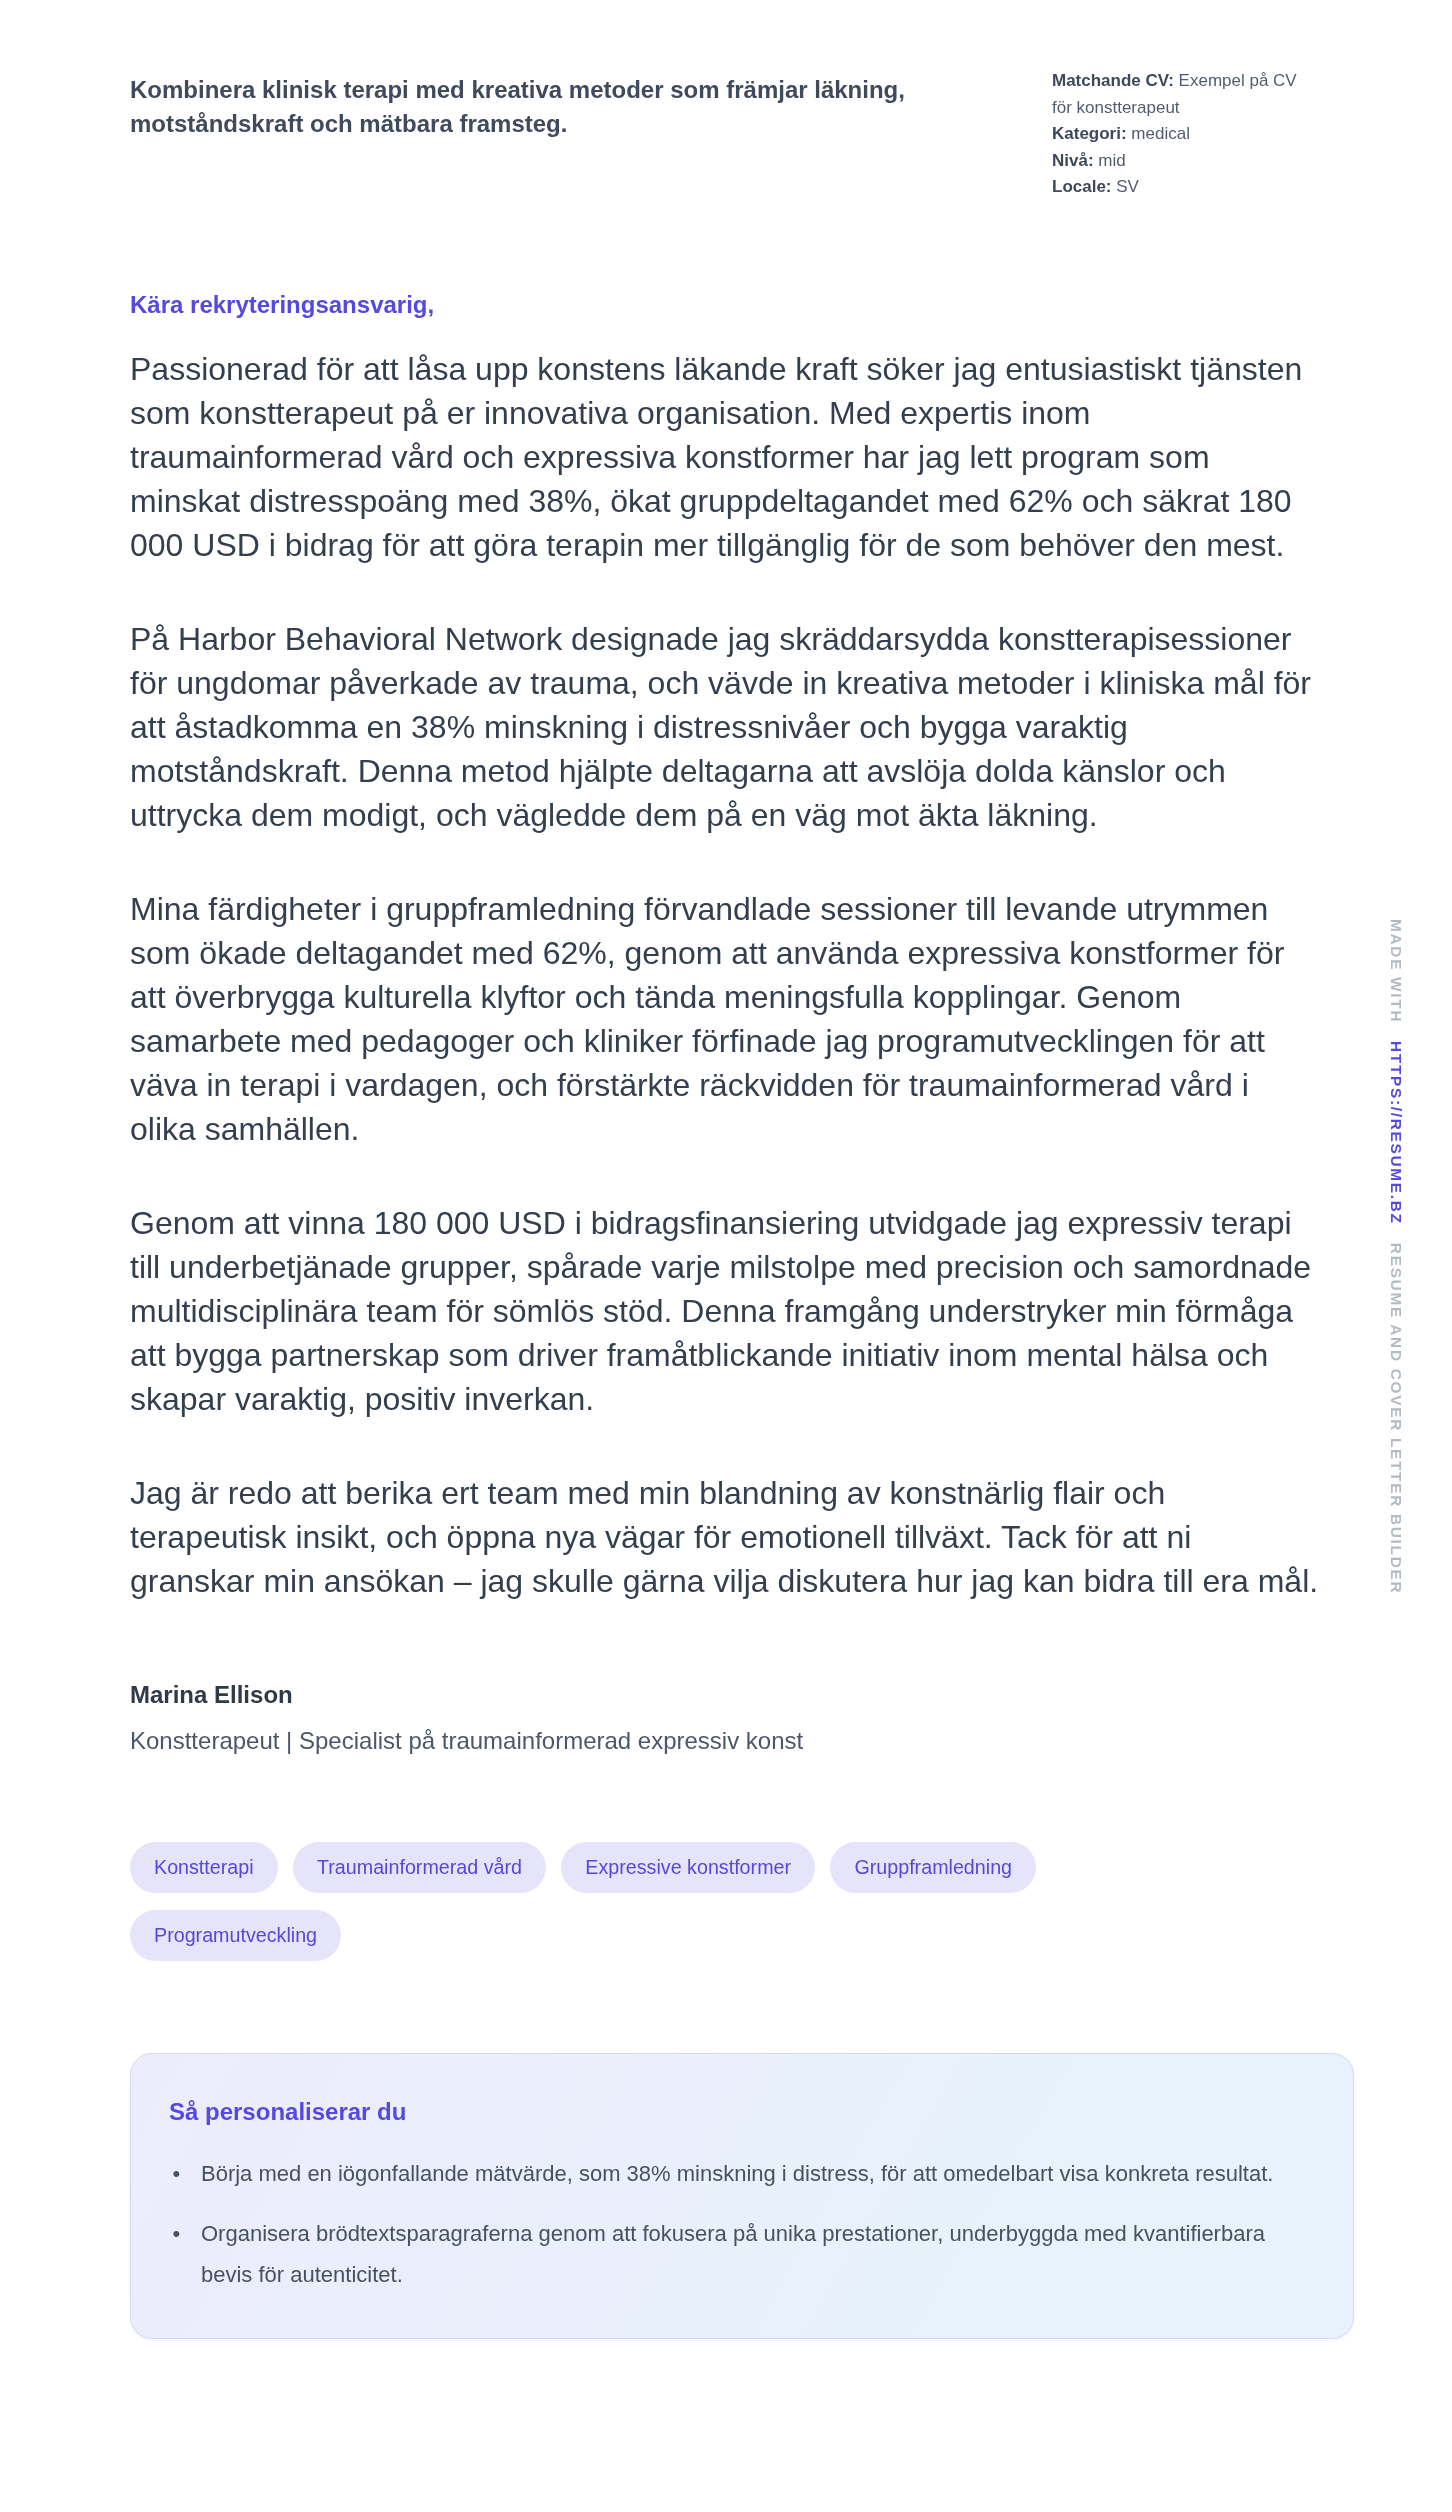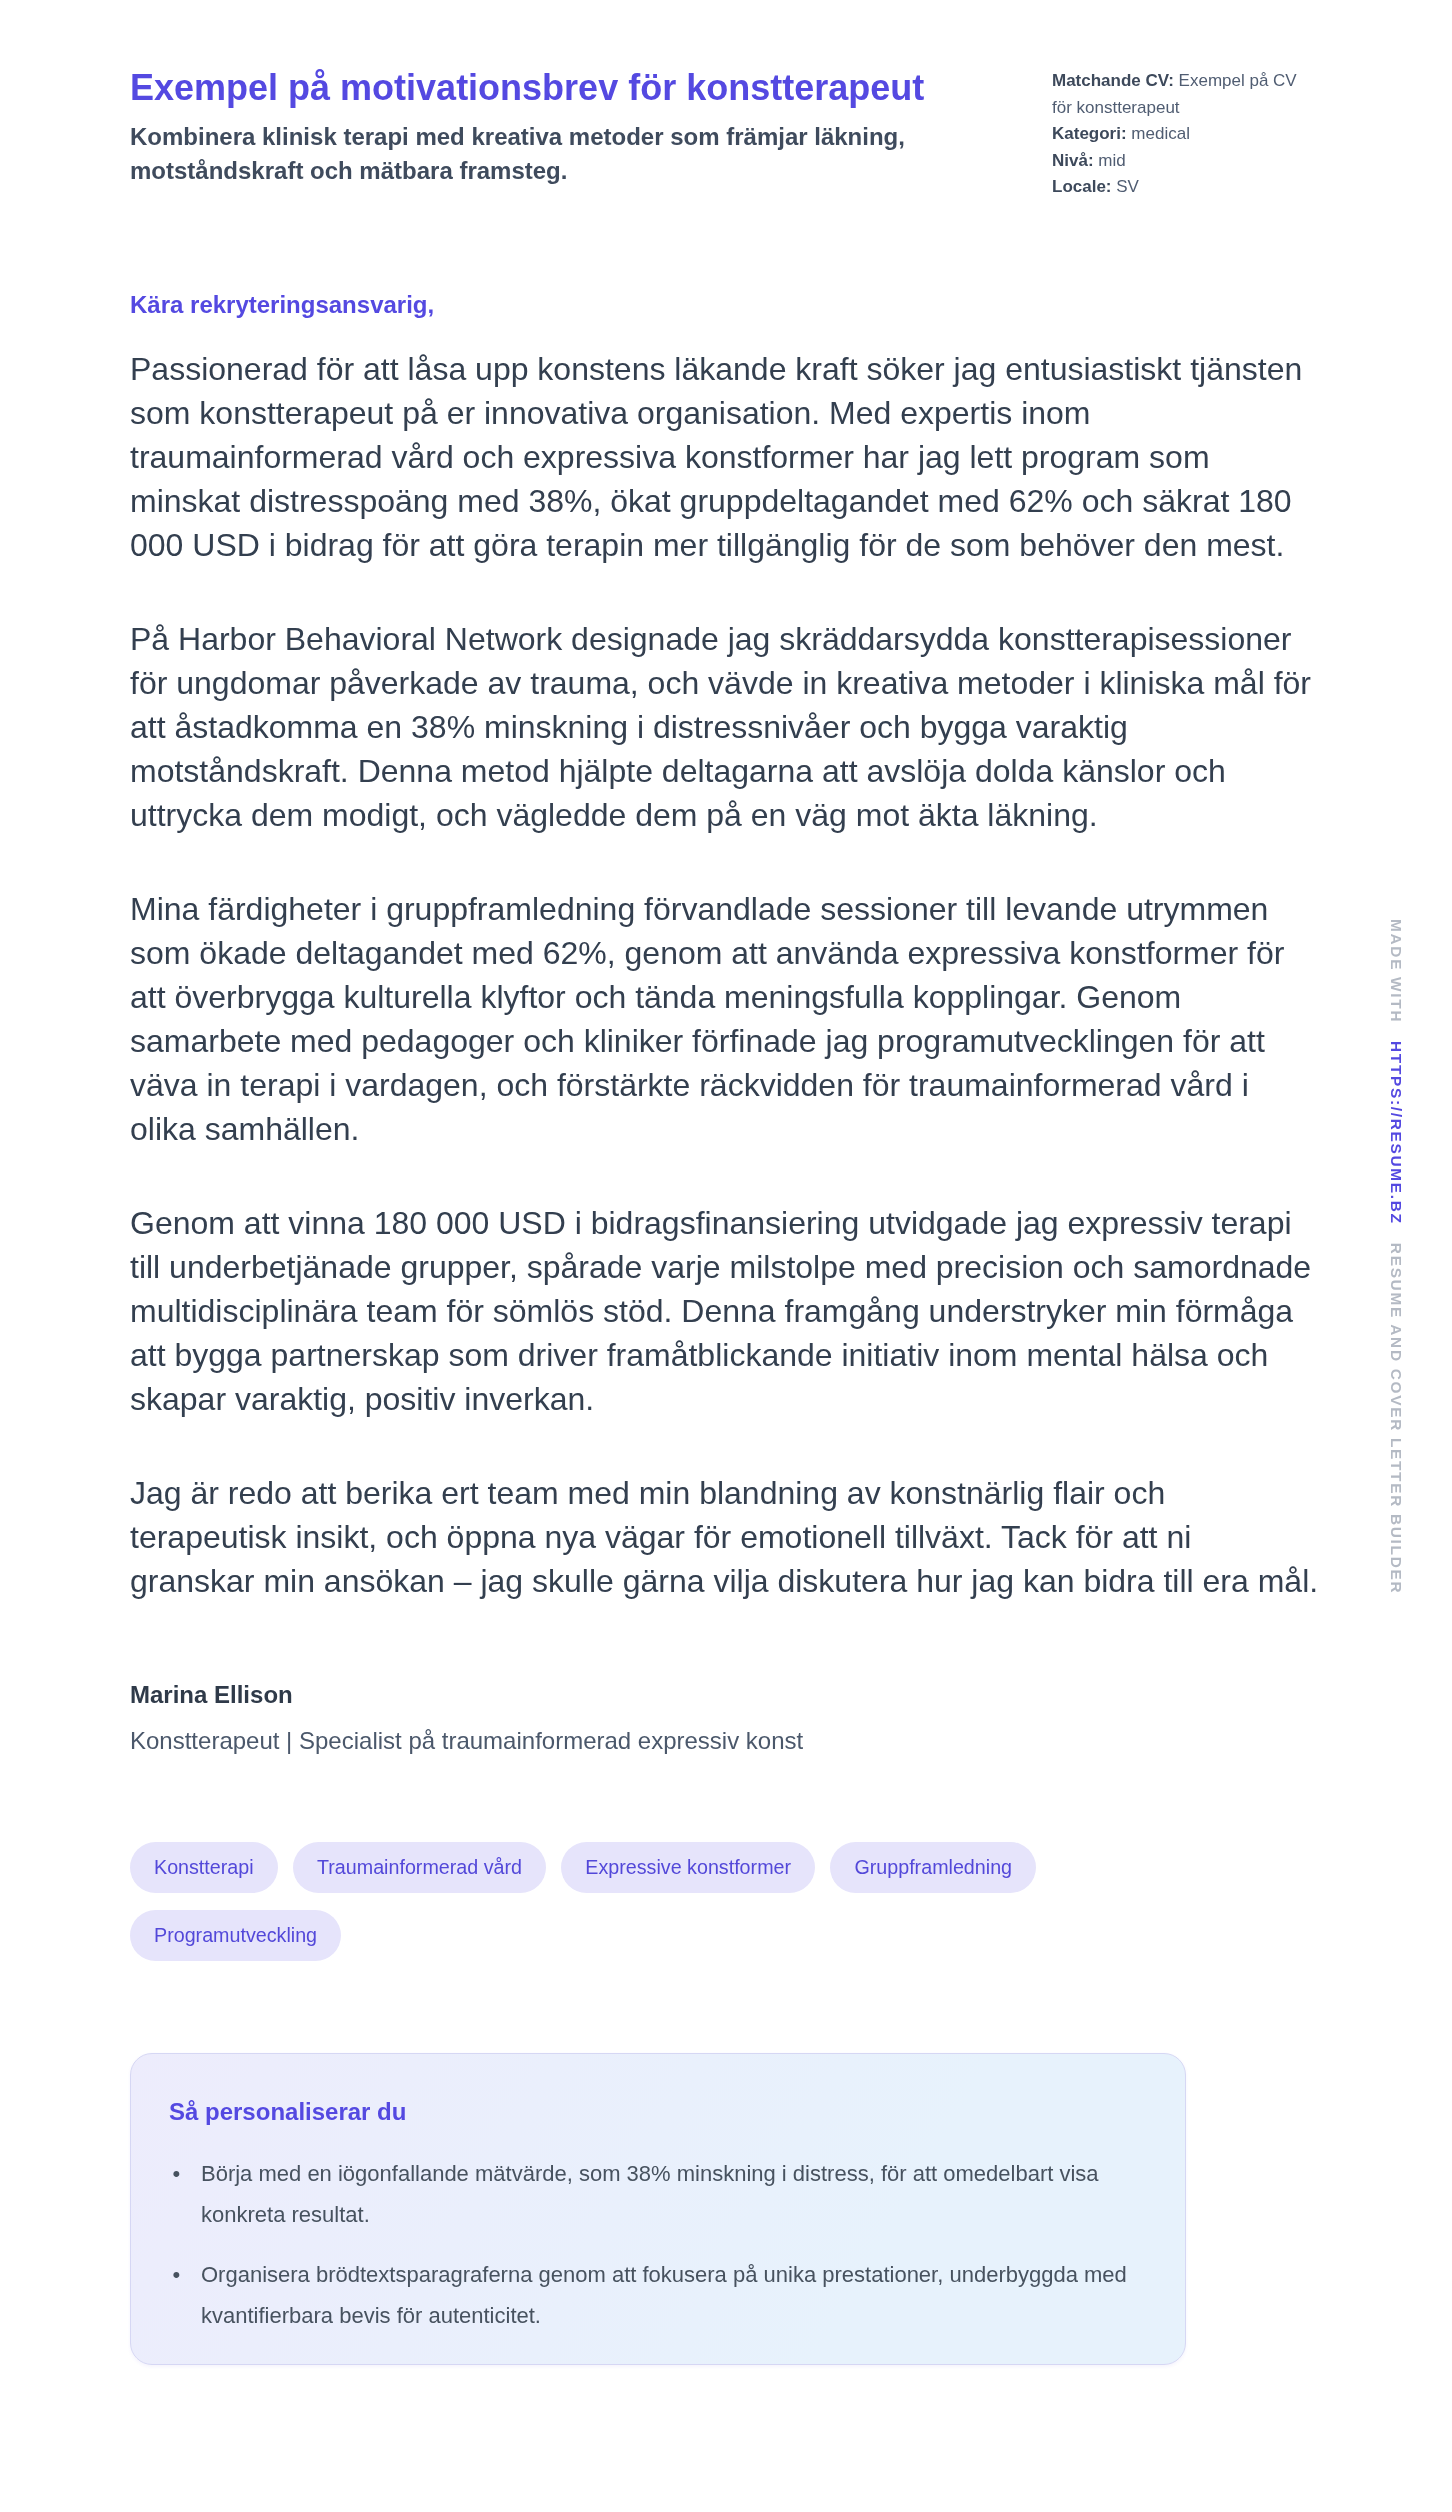--- a/index.html
+++ b/index.html
@@ -119,24 +119,24 @@
     color: var(--chip-text);
     font-size: 19.7px;
     font-weight: 400;
     cursor: pointer;
     white-space: nowrap;
   }
 
   
   .tips {
     margin-top: 92px;
-    width: 1056px;
+    width: 1224px;
     border: 0.9px solid var(--callout-border);
     border-radius: 22px;
-    padding: 43px 39px 28px 38px;
+    padding: 43px 39px 43px 38px;
     background: linear-gradient(120deg, var(--callout-from) 0%, var(--callout-to) 70%);
     box-shadow: 0 1.7px 3.4px rgba(84, 73, 225, 0.06);
   }
   .tips-title {
     font-size: 24px;
     line-height: 29px;
     font-weight: 700;
     color: var(--accent);
   }
   .tips-list {
@@ -182,21 +182,20 @@
   }
 </style>
 </head>
 <body>
 
 <div class="page">
   <div class="content">
 
     <header class="header">
       <div class="header-left">
-        <h1 class="page-title">Exempel på motivationsbrev för konstterapeut</h1>
         <p class="page-subtitle">Kombinera klinisk terapi med kreativa metoder som främjar läkning, motståndskraft och mätbara framsteg.</p>
       </div>
       <aside class="meta">
         <div class="meta-row">
           <strong>Matchande CV:</strong>
           <span>Exempel på CV för konstterapeut</span>
         </div>
         <div class="meta-row">
           <strong>Kategori:</strong>
           <span>medical</span>

